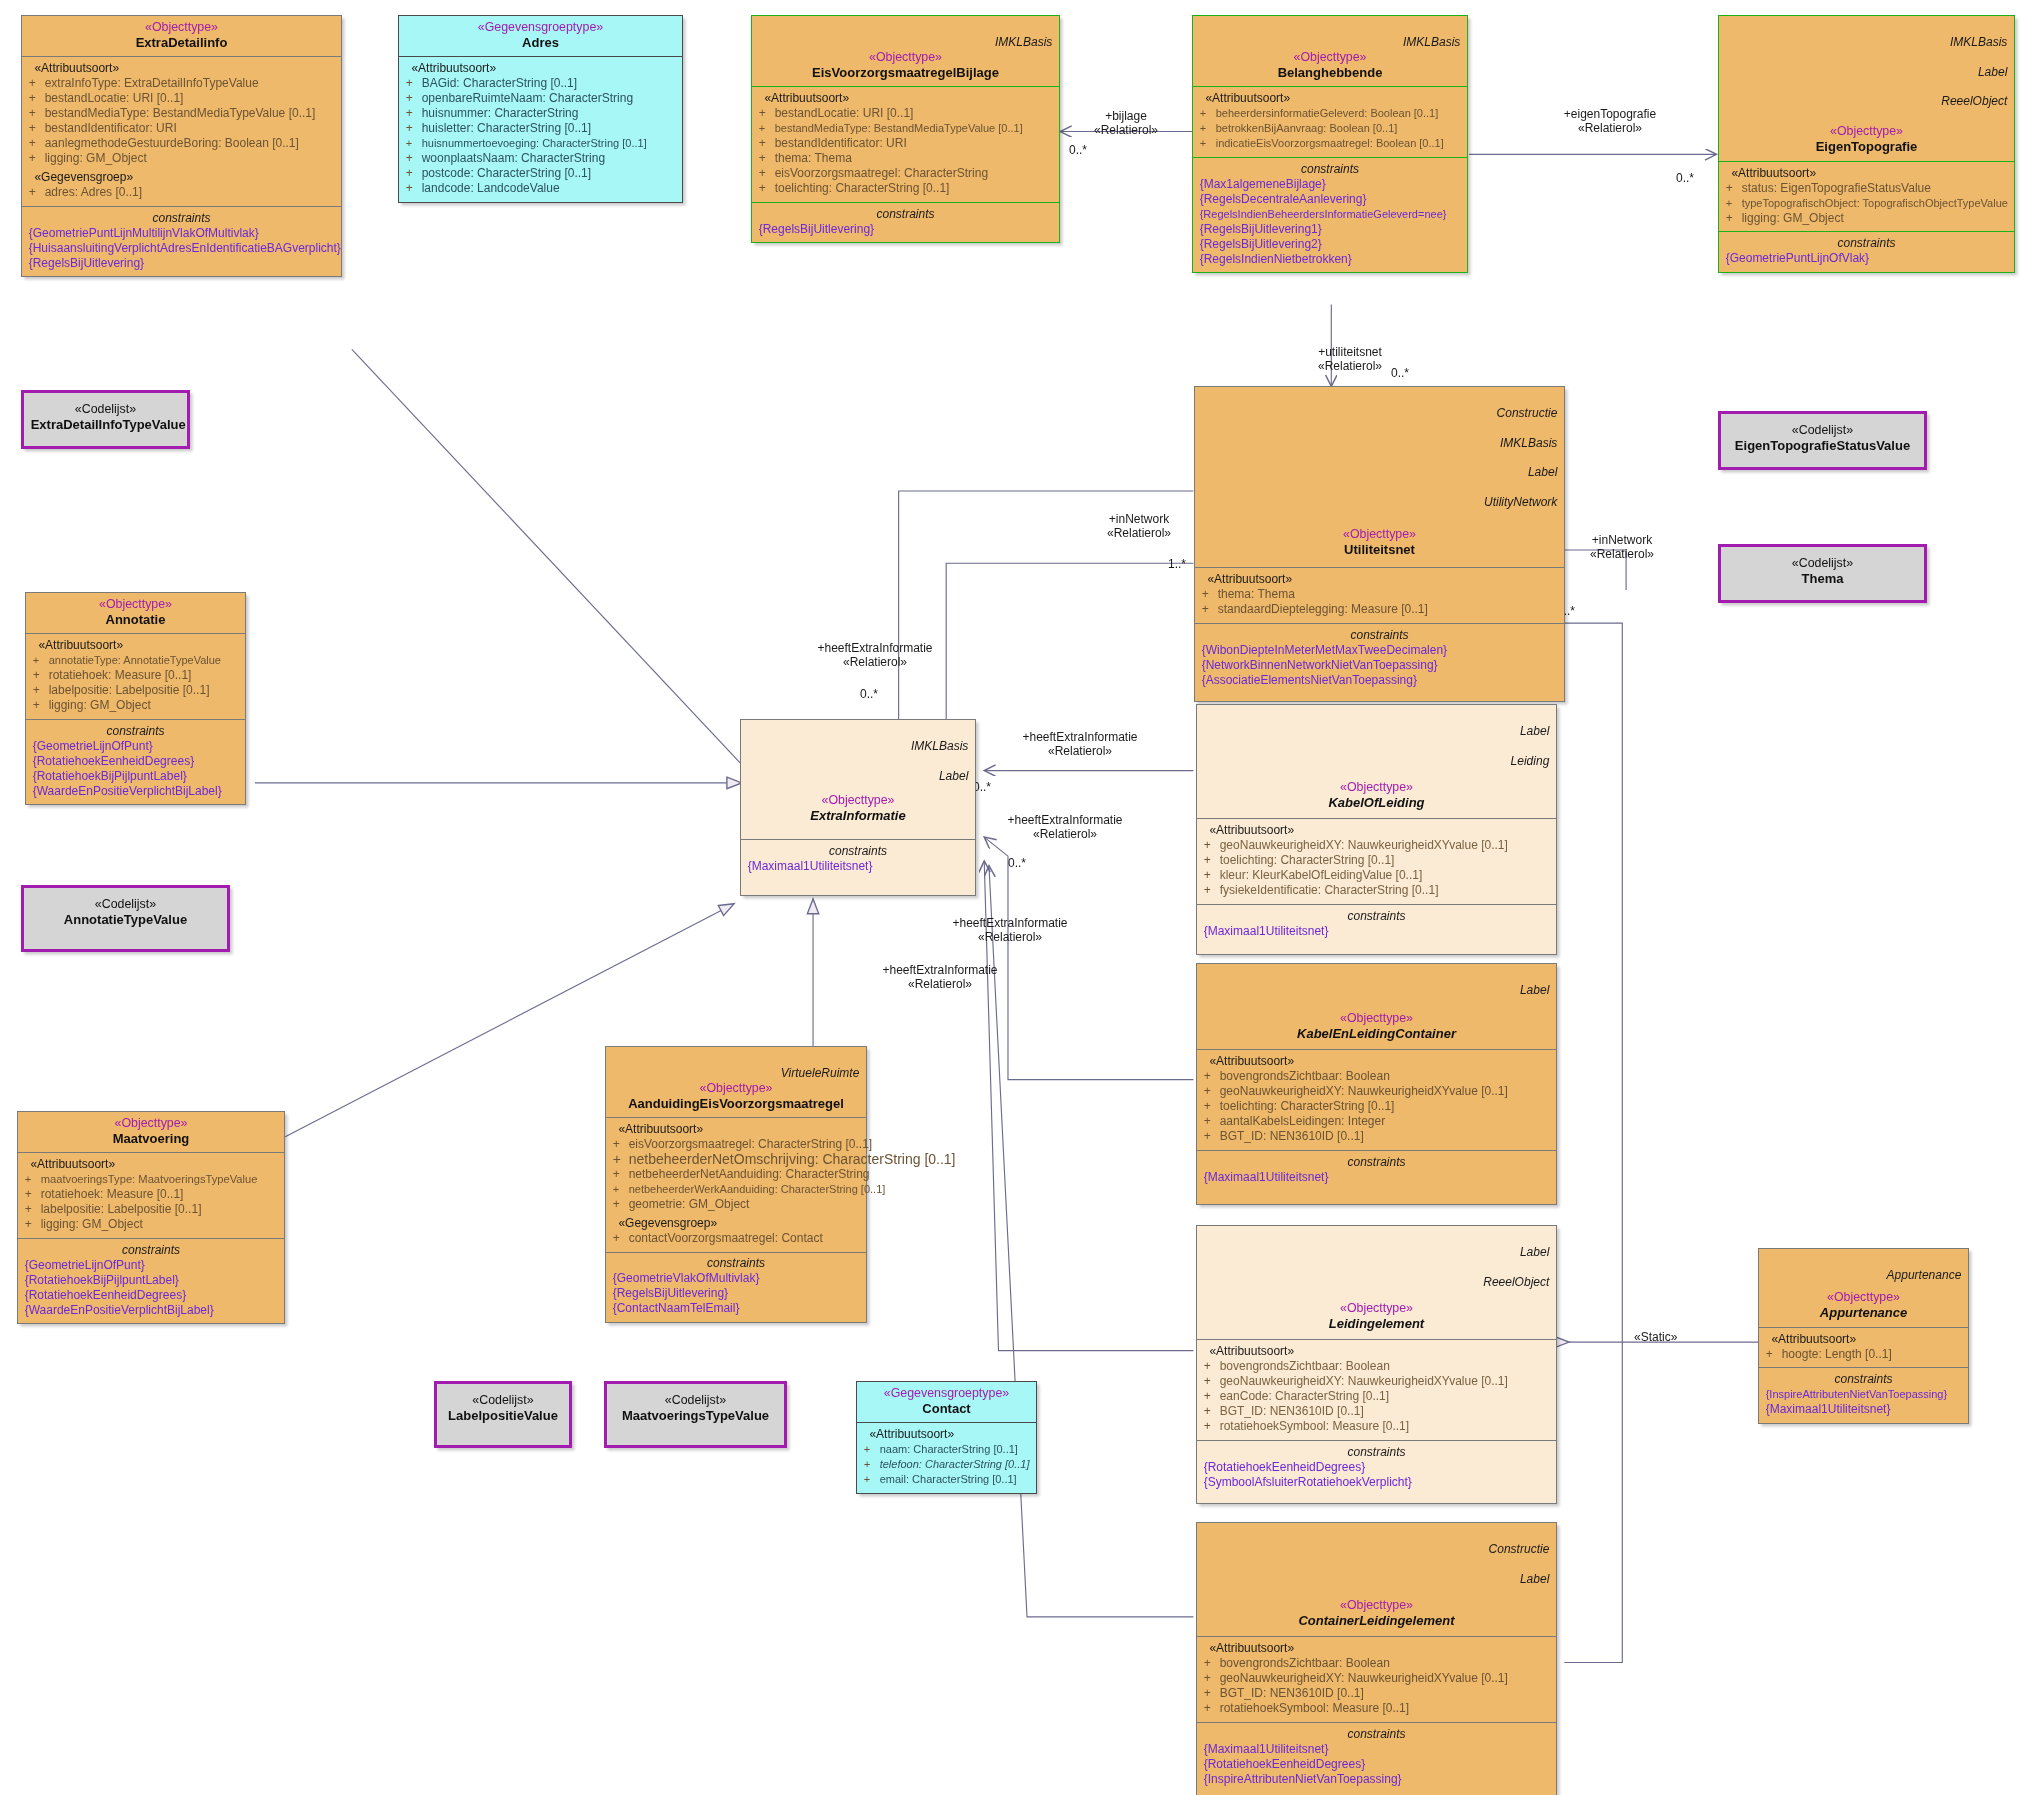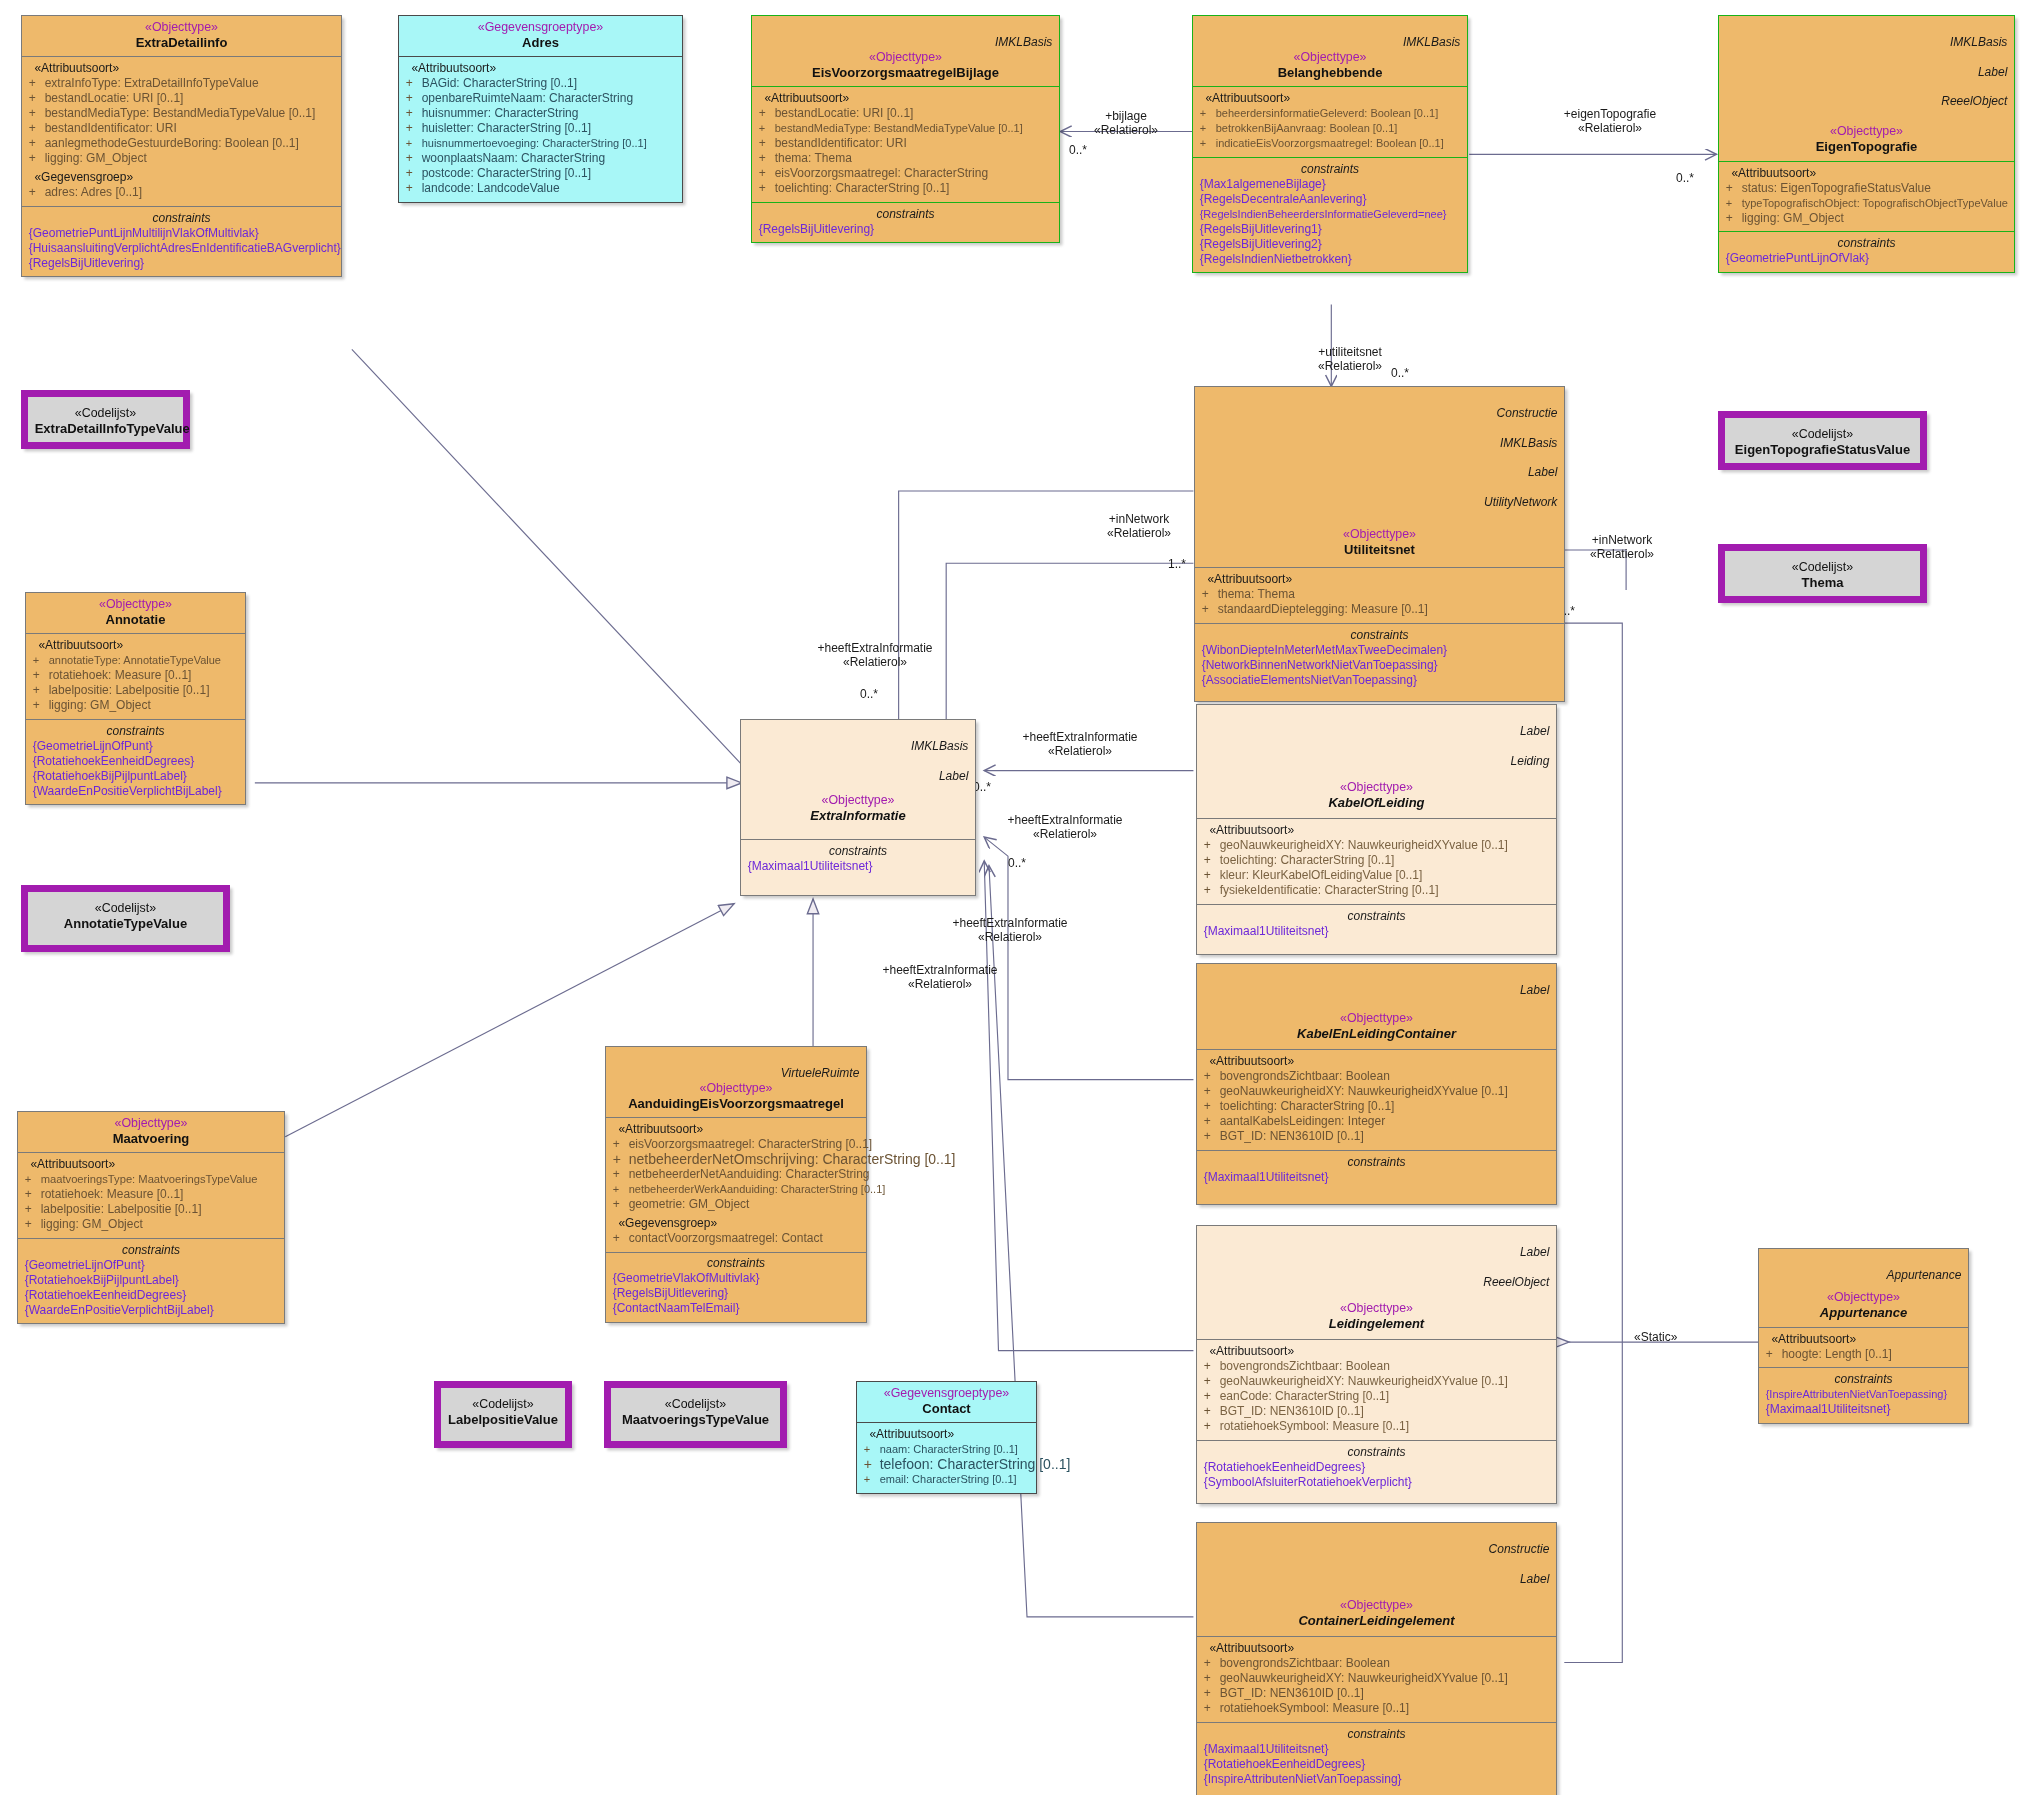--- a/index.html
+++ b/index.html
@@ -29,21 +29,21 @@
   .cls.light .attr{color:#7a6242;}
 
   
   .ctitle{text-align:center;font-style:italic;font-size:12px;color:#1a1a1a;line-height:15px;}
   .cline{font-size:12px;color:#6d28d9;line-height:15px;white-space:nowrap;}
 
   
   .cls.cyan{background:#a8f7f7;border:1px solid #4a4a4a;}
   .cls.cyan .sec + .sec{border-top:1px solid #4a4a4a;}
   .cls.light{background:#fbead4;border:1px solid #7a7a7a;}
-  .cls.grey{background:#d5d5d5;border:7px solid #a21caf;}
+  .cls.grey{background:#d5d5d5;border:3px solid #a21caf;}
   .cls.grey .hd{padding-top:8.6px;}
 
   
   .codelist .st,.codelist .nm{color:#111;}
 
   
   svg.wires{position:absolute;left:0;top:0;width:2035px;height:1796px;pointer-events:none;}
   .lbl{position:absolute;font-size:12px;color:#1a1a1a;line-height:14.3px;white-space:nowrap;}
   .lbl.c{text-align:center;}
 </style>
@@ -482,21 +482,21 @@
   </div>
 
   <div class="cls cyan" style="left:856px;top:1381px;width:181px;">
     <div class="sec hd">
       <span class="st">«Gegevensgroeptype»</span>
       <span class="nm">Contact</span>
     </div>
     <div class="sec">
       <div class="grp">«Attribuutsoort»</div>
       <div class="attr" style="font-size:11px;"><span class="v">+</span><span>naam: CharacterString [0..1]</span></div>
-      <div class="attr" style="font-size:14px;"><span class="v">+</span><span>telefoon: CharacterString [0..1]</span></div>
+      <div class="attr" style="font-size:11px;font-style:italic;"><span class="v">+</span><span>telefoon: CharacterString [0..1]</span></div>
       <div class="attr" style="font-size:11px;"><span class="v">+</span><span>email: CharacterString [0..1]</span></div>
     </div>
   </div>
 
   <div class="cls grey codelist" style="left:21px;top:390px;width:169px;height:59px;">
     <div class="sec hd">
       <span class="st">«Codelijst»</span>
       <span class="nm">ExtraDetailInfoTypeValue</span>
     </div>
   </div>

